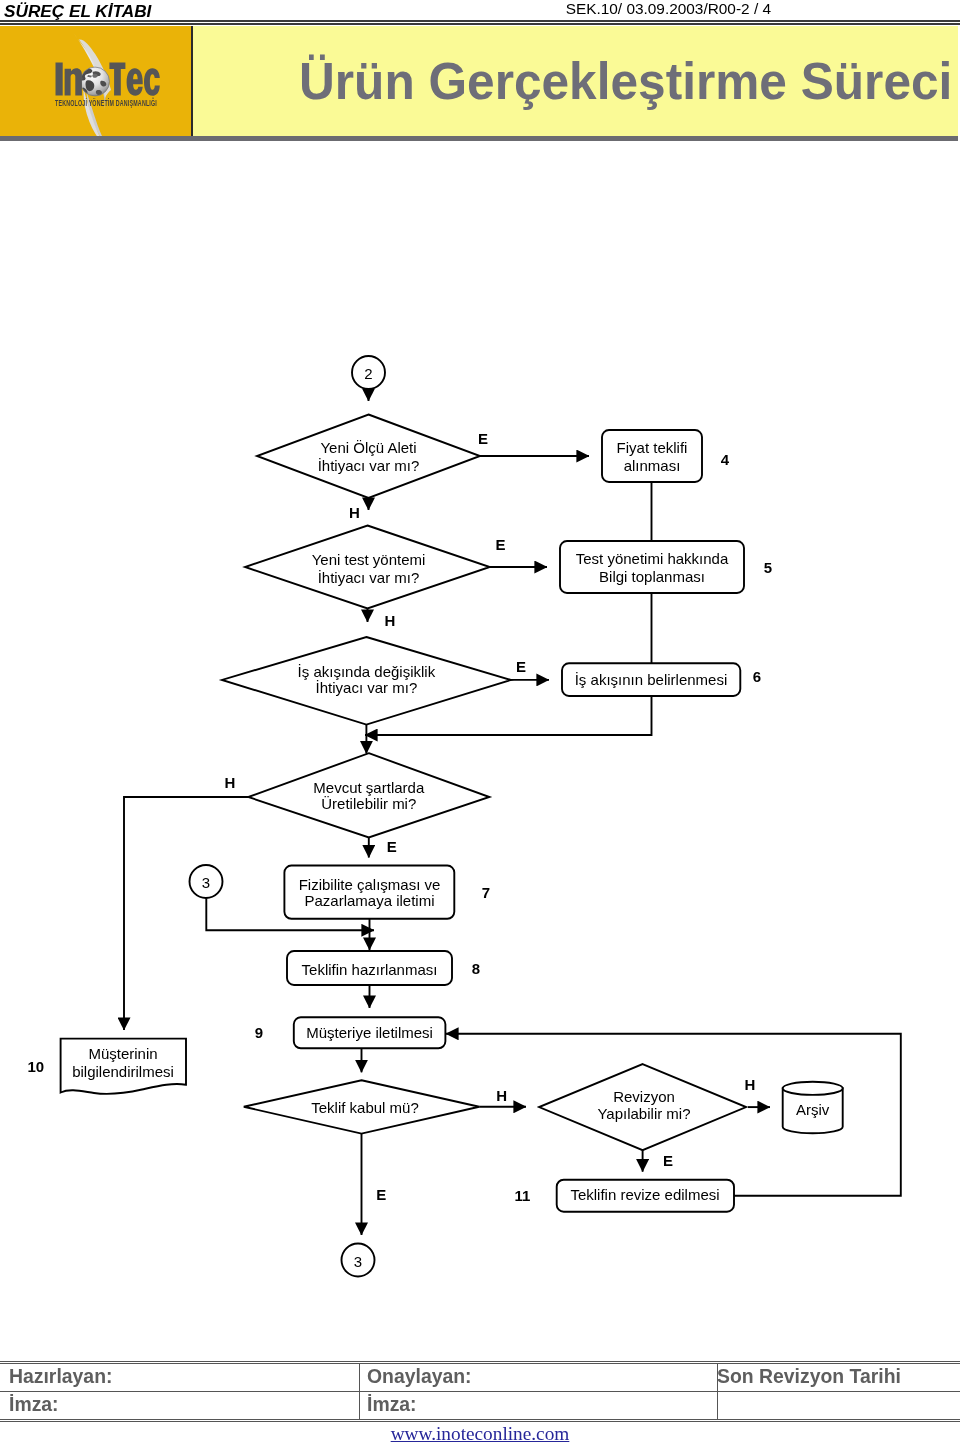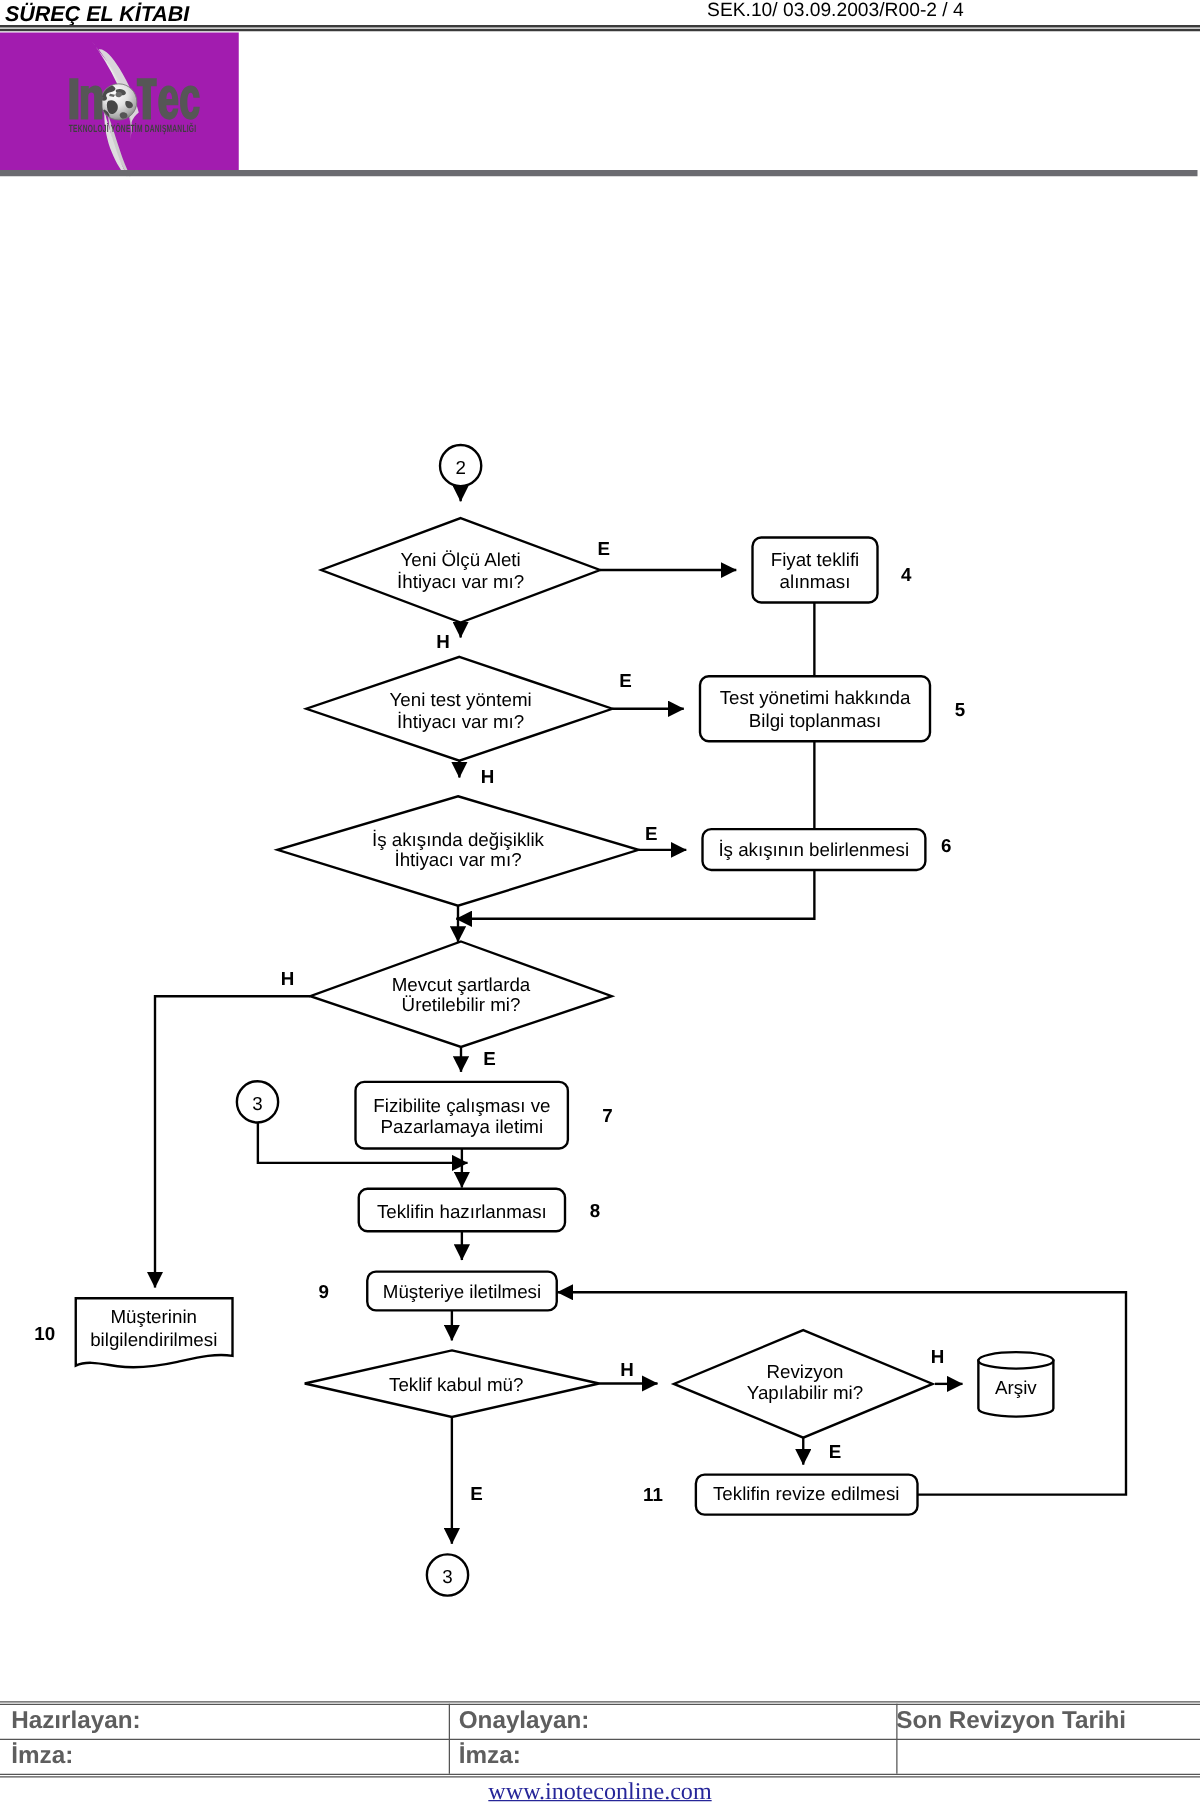--- a/index.html
+++ b/index.html
@@ -8,21 +8,21 @@
        font-family:"Liberation Sans",sans-serif;color:#000;}
   .page{position:absolute;left:0;top:0;width:776px;height:1445px;}
 
   
   .hdr-left{position:absolute;left:4px;top:1px;font:italic bold 17.2px "Liberation Sans",sans-serif;letter-spacing:0px;}
   .hdr-right{position:absolute;right:5px;top:0;font:15.4px "Liberation Sans",sans-serif;}
   .hdr-rule1{position:absolute;left:0;top:20px;width:960px;height:2px;background:#3a3a3a;}
   .hdr-rule2{position:absolute;left:0;top:23px;width:960px;height:2px;background:#3a3a3a;}
 
   .hdr-table{position:absolute;left:0;top:26px;width:958px;height:115px;}
-  .hdr-logo-cell{position:absolute;left:0;top:0;width:191px;height:111px;background:#a21caf;}
+  .hdr-logo-cell{position:absolute;left:0;top:0;width:191px;height:111px;background:#eab308;}
   .hdr-title-cell{position:absolute;left:191px;top:0;width:767px;height:111px;background:#FAFA96;
                   border-left:2px solid #2b2b2b;box-sizing:border-box;}
   .hdr-bottom{position:absolute;left:0;top:110px;width:958px;height:4.5px;background:#6b6b70;}
   .hdr-title{position:absolute;left:106px;top:24px;
              font:bold 52.5px "Liberation Sans",sans-serif;color:#6e6e78;white-space:nowrap;
              transform:scaleX(0.9447);transform-origin:0 0;}
 
   
   .sec-title{position:absolute;left:5px;top:208px;font:bold 21px "Liberation Sans",sans-serif;}
 
@@ -110,20 +110,23 @@
                    c0.15 3.9 1.1 5.6 2.8 5.6 c1.3 0 2.1 -1 2.4 -3 h4.4 c-0.5 5.6 -3.2 8.9 -7.3 8.9
                    c-5.2 0 -8.8 -5 -8.8 -13.5 Z M133.1 53.2 h4.6 c-0.15 -3.6 -0.95 -5.4 -2.3 -5.4 c-1.4 0 -2.15 1.8 -2.3 5.4 Z"></path>
 
           <path d="M144 56 c0 -8.6 3.3 -13.7 8.5 -13.7 c4.3 0 7 3.5 7.3 9.8 h-5.1
                    c-0.2 -2.6 -1 -3.9 -2.2 -3.9 c-1.7 0 -2.6 2.6 -2.6 7.7 c0 5.2 0.9 7.8 2.6 7.8
                    c1.3 0 2.1 -1.4 2.3 -4.3 h5 c-0.25 6.6 -3 10.3 -7.4 10.3 c-5.2 0 -8.4 -5.2 -8.4 -13.7 Z"></path>
         </g>
         <text x="55" y="79.5" font-family="'Liberation Sans',sans-serif" font-size="8.3" font-weight="bold" textLength="102" lengthAdjust="spacingAndGlyphs" letter-spacing="0.3" fill="#3f3f3f">TEKNOLOJİ YÖNETİM DANIŞMANLIĞI</text>
       </svg>
     </div>
+    <div class="hdr-title-cell">
+      <div class="hdr-title">Ürün Gerçekleştirme Süreci</div>
+    </div>
     <div class="hdr-bottom"></div>
   </div>
 
 
   <svg id="flow" width="960" height="1150" viewBox="0 0 960 1150" style="top:185px">
     <defs>
       <marker id="arw" viewBox="0 0 13 13" refX="12.6" refY="6.5" markerWidth="13" markerHeight="13" markerUnits="userSpaceOnUse" orient="auto">
         <path d="M0 0 L13 6.5 L0 13 Z" fill="#000"></path>
       </marker>
     </defs>

